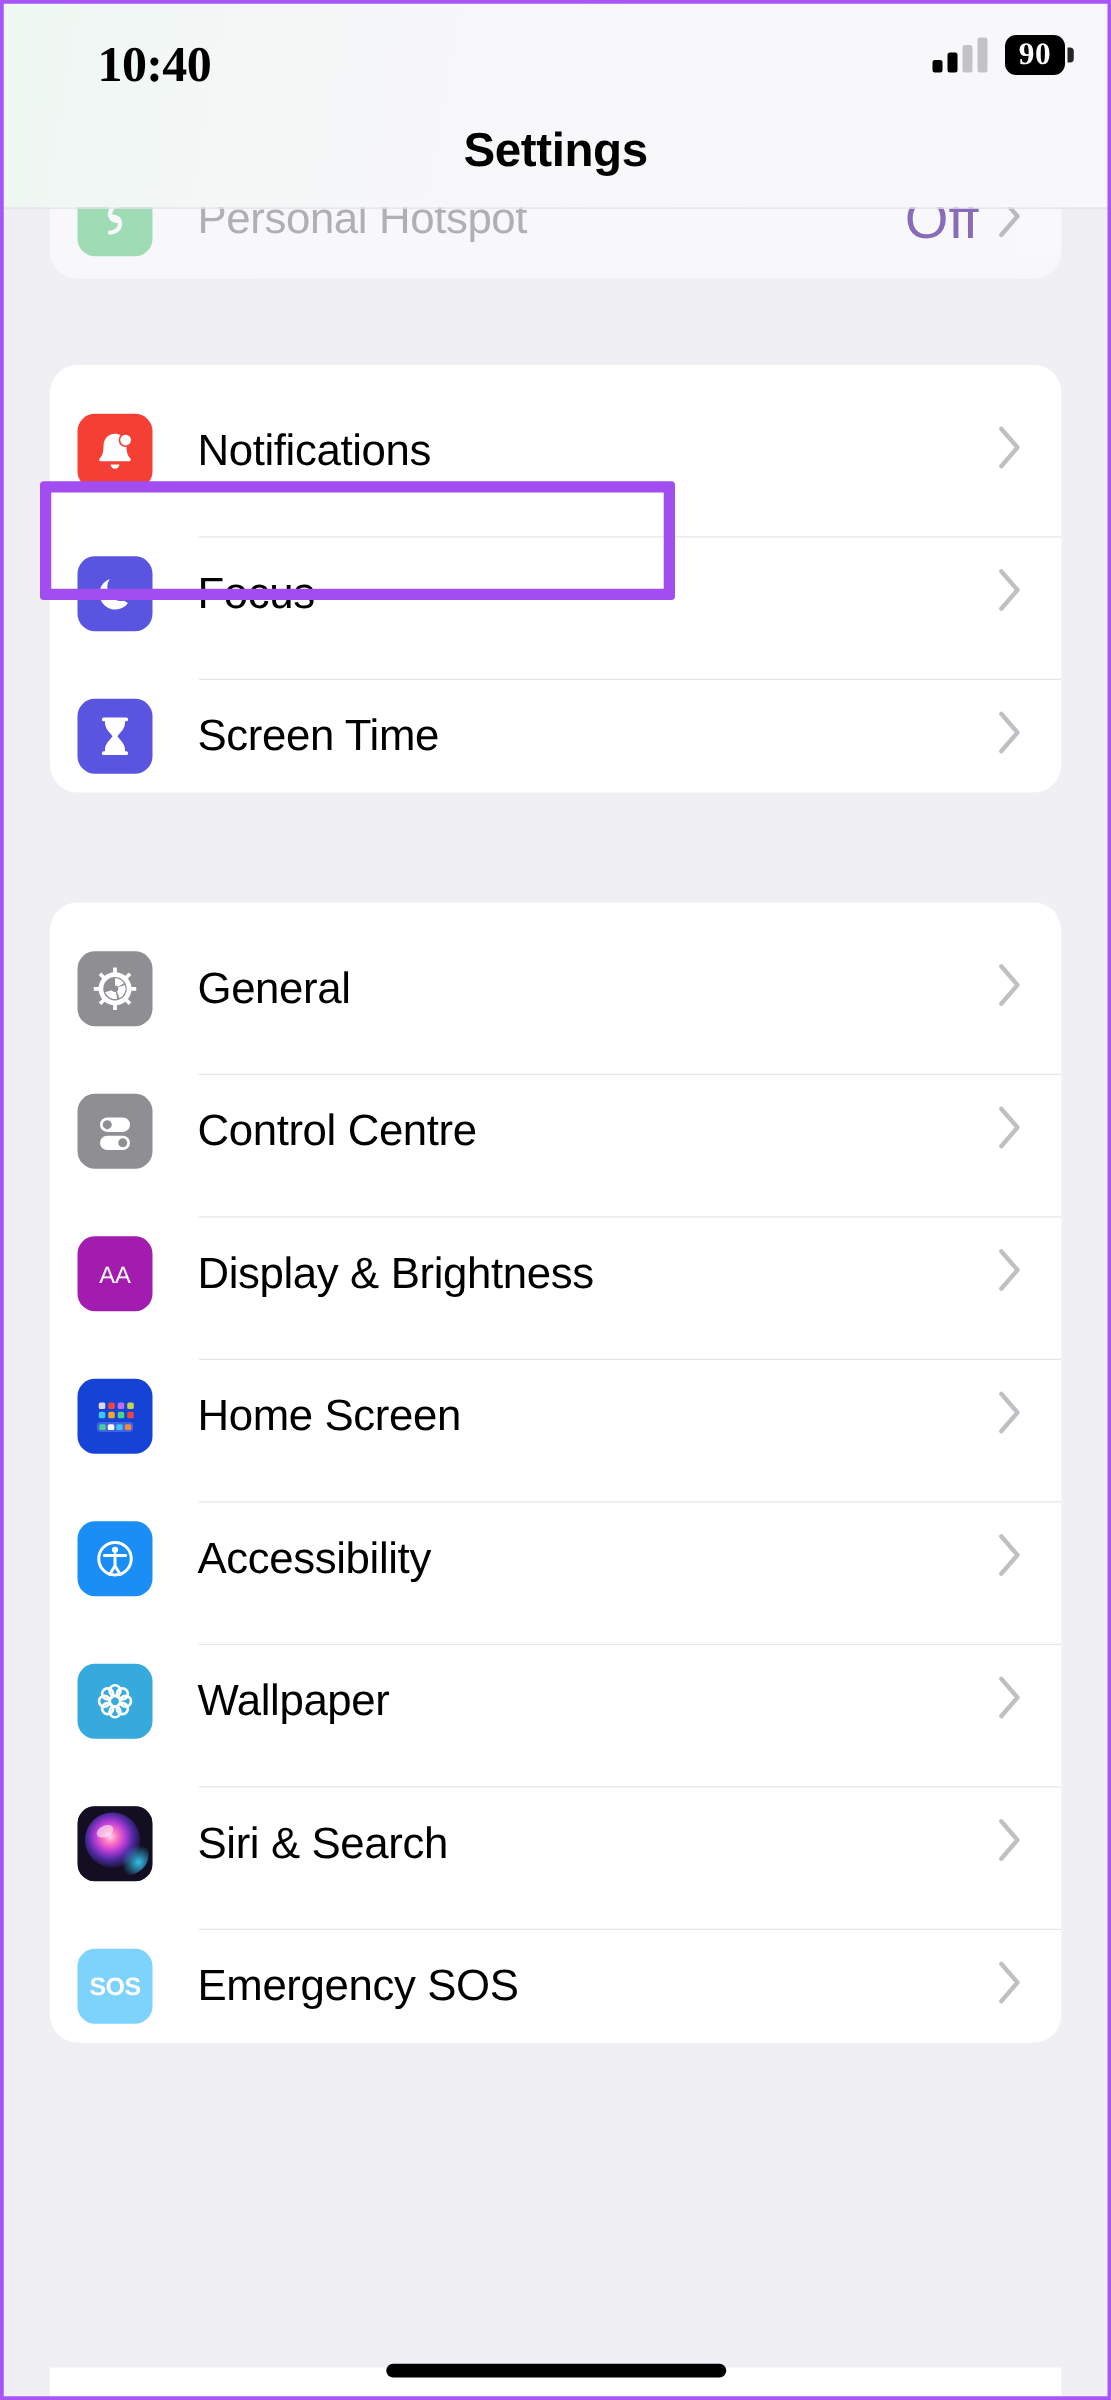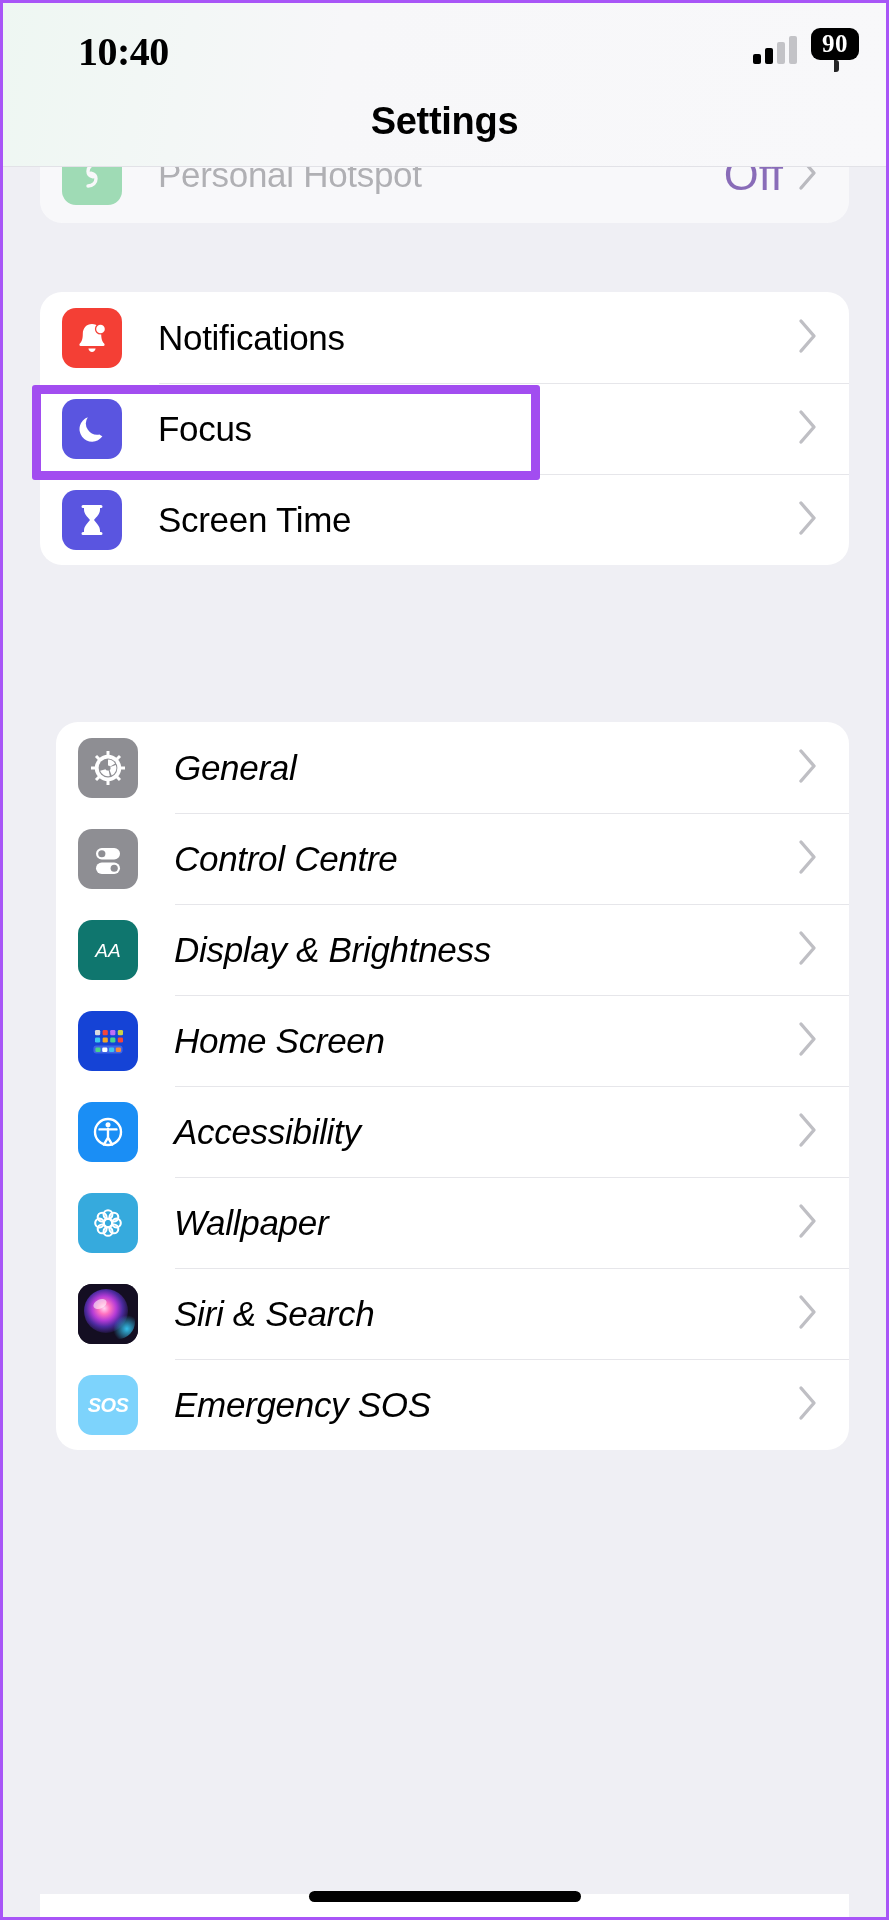--- a/index.html
+++ b/index.html
@@ -40,21 +40,21 @@
   #status-right {
     position:absolute; right:30px; top:28px;
     display:flex; align-items:center; gap:14px;
   }
   .bars { display:flex; align-items:flex-end; gap:4px; height:28px; }
   .bars i { display:block; width:8px; border-radius:2px; background:#000; }
   .bars i:nth-child(1){ height:10px; }
   .bars i:nth-child(2){ height:16px; }
   .bars i:nth-child(3){ height:22px; background:#c3c3c7; }
   .bars i:nth-child(4){ height:28px; background:#c3c3c7; }
-  #battery { display:flex; align-items:center;flex-direction:column; }
+  #battery { display:flex; align-items:center; }
   #battery-body {
     background:#000; color:#fff; border-radius:9px;
     padding:3px 11px 4px 11px; font-size:25px; font-weight:700;
     line-height:1; letter-spacing:0.5px;
   }
   #battery-tip {
     width:5px; height:12px; background:#000; border-radius:0 3px 3px 0;
     margin-left:2px; opacity:.85;
   }
   #nav-title {
@@ -72,20 +72,21 @@
   .group {
     background:#ffffff;
     border-radius:22px;
     overflow:hidden;
   }
   .row {
     display:flex; align-items:center;
     height:91px;
     padding-left:22px;
     position:relative;
+    margin-top:23px;
   }
   .row + .row::before {
     content:""; position:absolute; left:119px; right:0; top:0;
     height:1px; background:#e6e6ea;
   }
   .ico {
     width:60px; height:60px; border-radius:14px;
     flex:0 0 60px;
     display:flex; align-items:center; justify-content:center;
     overflow:hidden; position:relative;
@@ -107,21 +108,21 @@
   #hotspot-wrap {
     position:absolute; left:40px; right:40px; top:151px;
     background:#fff; border-radius:0 0 22px 22px;
     overflow:hidden; height:72px; opacity:.62;
     z-index:10;
   }
   #hotspot-wrap .row { height:92px; margin-top:-22px; }
   #hotspot-wrap .label { color:#8a8a8e; }
 
   #group1 { position:absolute; left:40px; right:40px; top:292px; }
-  #group2 { position:absolute; left:56px; right:40px; top:722px;font-style:italic; }
+  #group2 { position:absolute; left:40px; right:40px; top:722px; }
 
   
   #annotation {
     position:absolute;
     left:32px; top:385px; width:508px; height:95px;
     border:9px solid #a24df0;
     border-radius:3px;
     z-index:30;
     pointer-events:none;
   }
@@ -256,21 +257,21 @@
         <span class="label">Control Centre</span>
         <span class="spacer"></span>
         <span class="chev">
           <svg width="22" height="38" viewBox="0 0 22 38">
               <path d="M4 4 L17 19 L4 34" fill="none" stroke="#bfbfc4" stroke-width="3.4" stroke-linecap="round" stroke-linejoin="round"></path>
             </svg>
         </span>
       </div>
 
       <div class="row">
-        <span class="ico" style="background:#0f766e">
+        <span class="ico" style="background:#a21caf">
           <svg width="42" height="42" viewBox="0 0 42 42">
             <text x="21" y="28" text-anchor="middle" fill="#fff" font-family="Liberation Sans, sans-serif" font-size="19" font-weight="400">AA</text>
           </svg>
         </span>
         <span class="label">Display &amp; Brightness</span>
         <span class="spacer"></span>
         <span class="chev">
           <svg width="22" height="38" viewBox="0 0 22 38">
               <path d="M4 4 L17 19 L4 34" fill="none" stroke="#bfbfc4" stroke-width="3.4" stroke-linecap="round" stroke-linejoin="round"></path>
             </svg>

